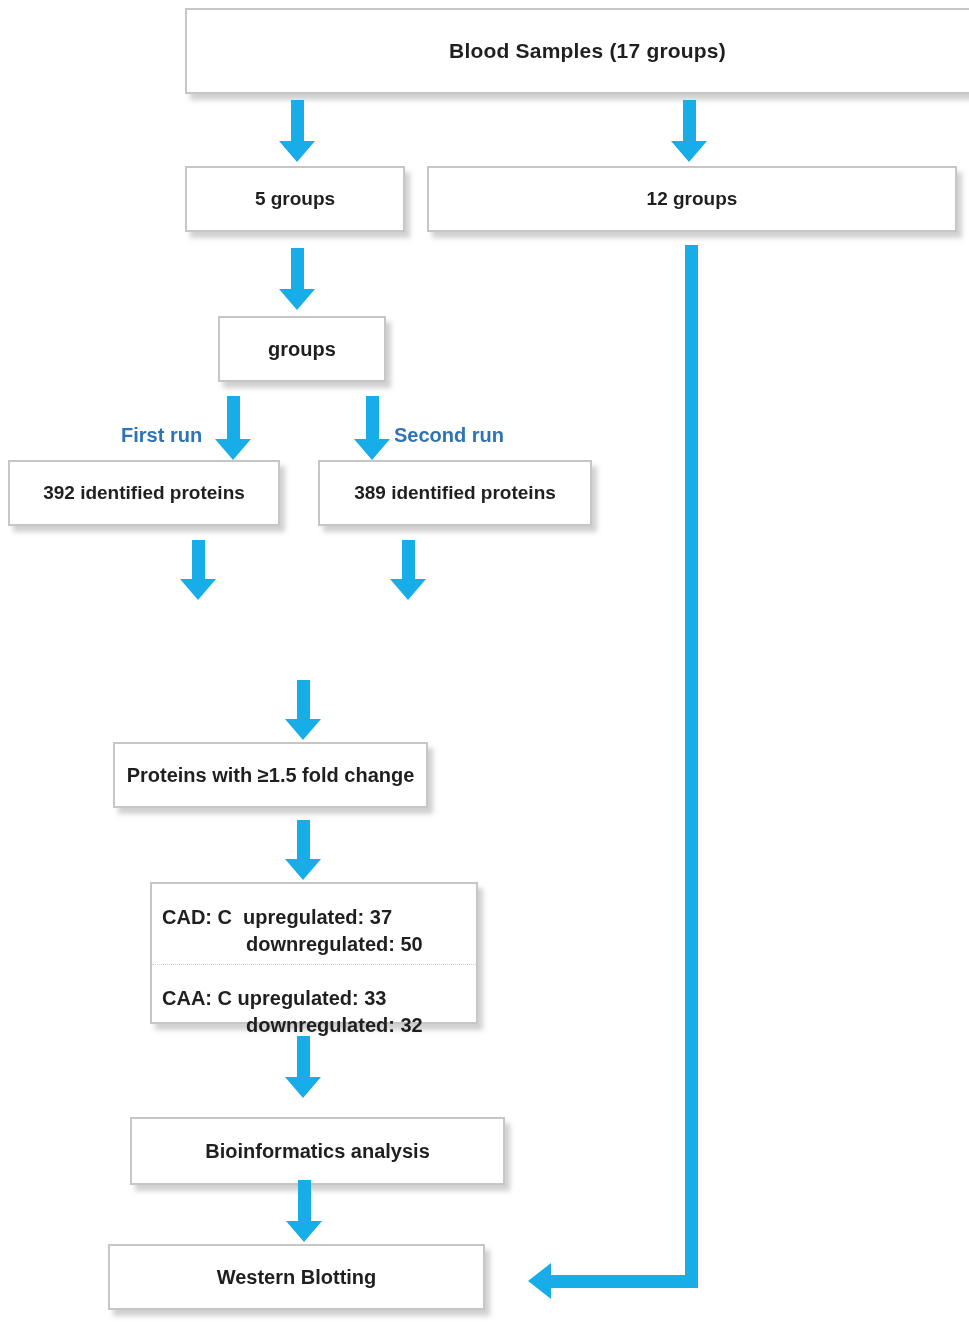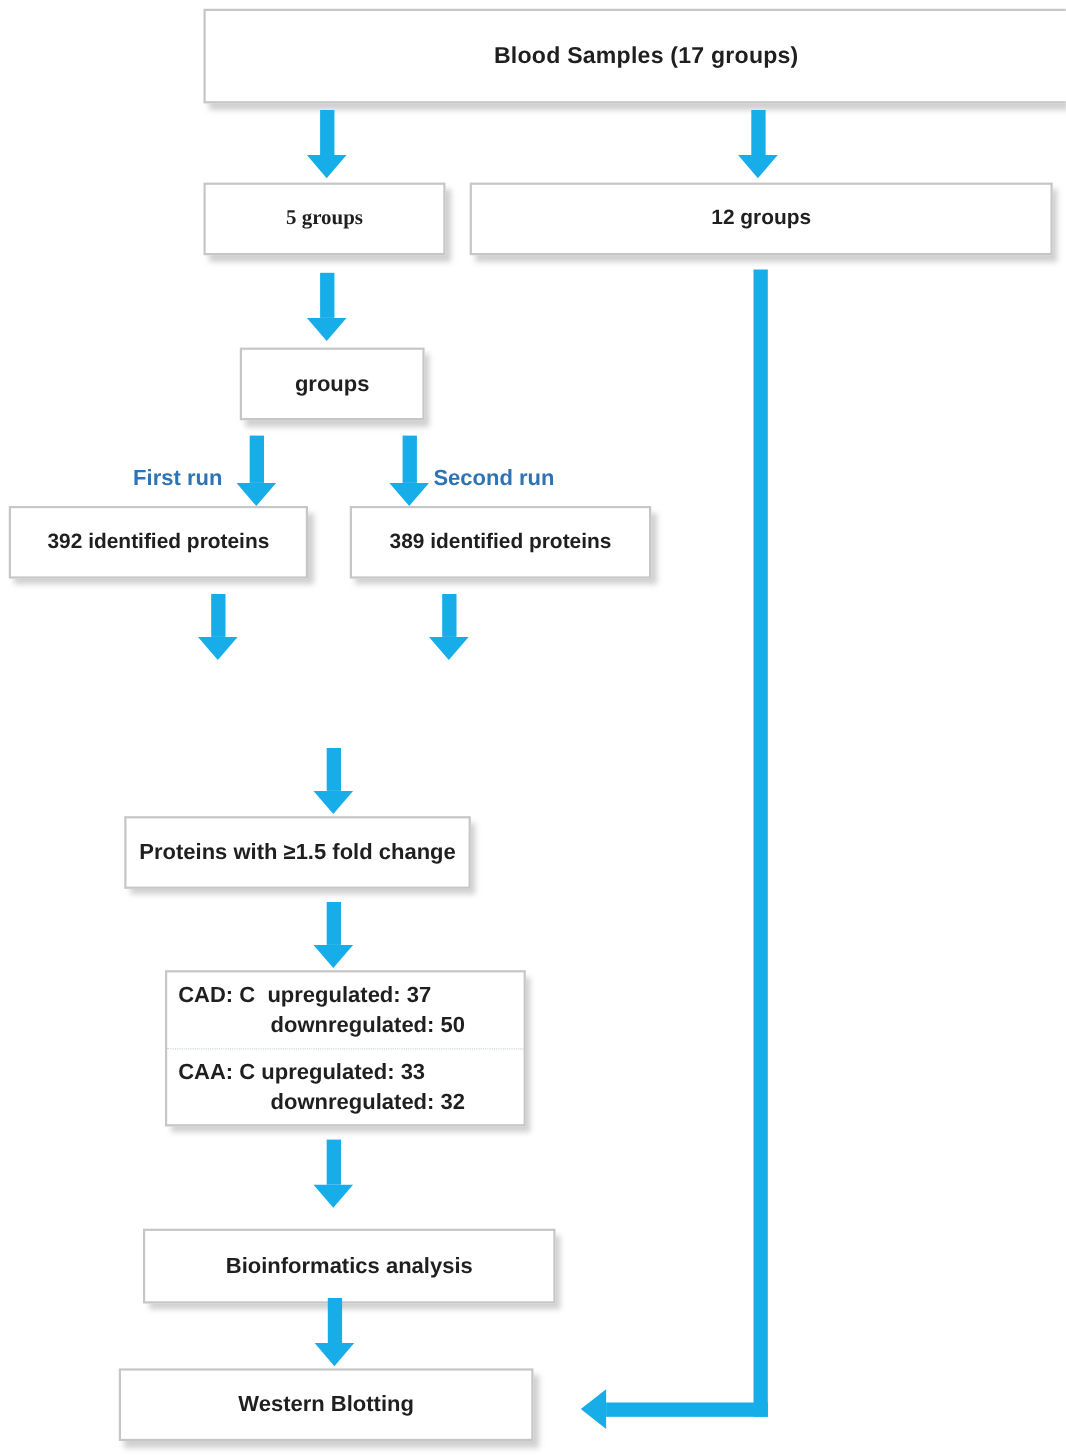--- a/index.html
+++ b/index.html
@@ -66,21 +66,21 @@
 
   
   .reg-box {
     position: absolute;
     background: #ffffff;
     border: 2px solid var(--box-border);
     box-shadow: 5px 6px 5px rgba(120,120,120,0.35);
     display: flex;
     flex-direction: column;
   }
-  .reg-section { flex: 1; padding: 8px 10px 6px 10px; }
+  .reg-section { flex: 1; padding: 20px 10px 6px 10px; }
   .reg-section.second { border-top: 1px dotted #c9d4da; }
   .reg-line { font-size: 20px; font-weight: 700; white-space: pre; line-height: 1.35; }
   .reg-line.indent { margin-left: 84px; }
 
   
   .elbow-v { position: absolute; width: 13px; background: var(--cyan); }
   .elbow-h { position: absolute; height: 13px; background: var(--cyan); }
   .elbow-head {
     position: absolute;
     width: 0; height: 0;
@@ -100,21 +100,21 @@
 
   <div class="arrow" style="left:279px; top:100px; height:62px;">
     <div class="shaft"></div>
     <div class="head"></div>
   </div>
   <div class="arrow" style="left:671px; top:100px; height:62px;">
     <div class="shaft"></div>
     <div class="head"></div>
   </div>
 
-  <div class="node label-md" style="left:185px; top:166px; width:220px; height:66px;font-family:Liberation Serif, serif;">
+  <div class="node label-md" style="left:185px; top:166px; width:220px; height:66px;">
     <span>5 groups</span>
   </div>
   <div class="node label-md" style="left:427px; top:166px; width:530px; height:66px;">
     <span>12 groups</span>
   </div>
 
   <div class="arrow" style="left:279px; top:248px; height:62px;">
     <div class="shaft"></div>
     <div class="head"></div>
   </div>

